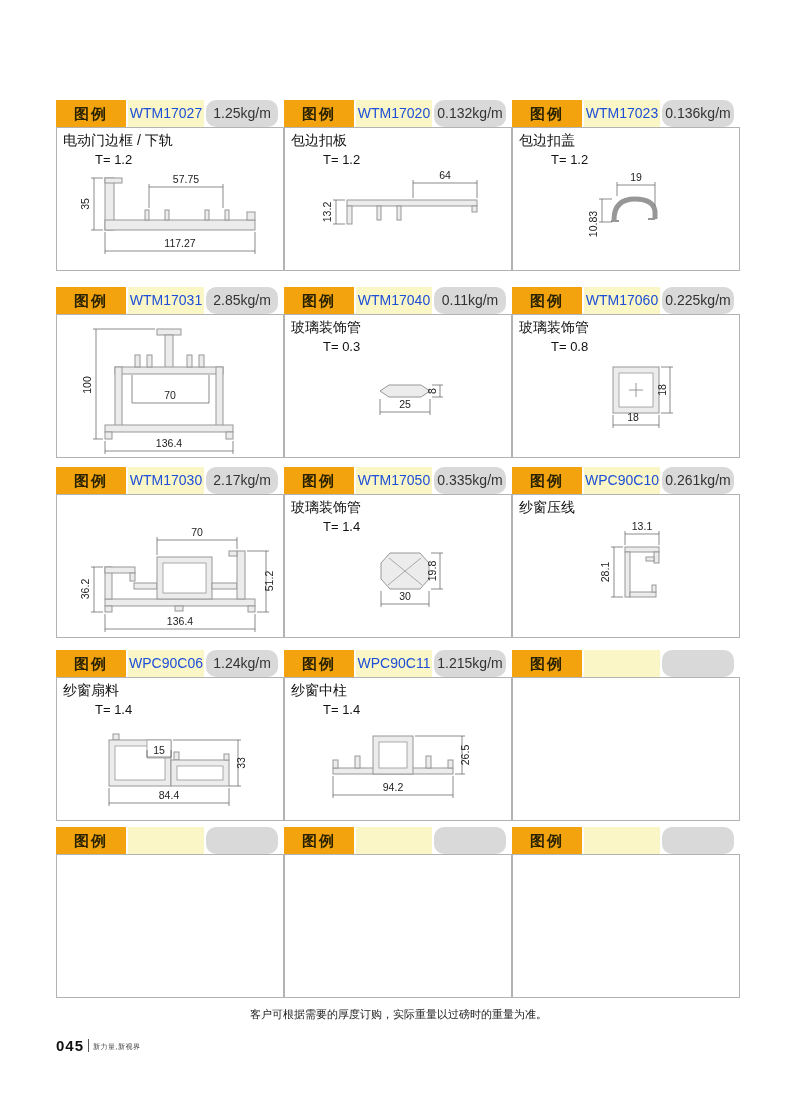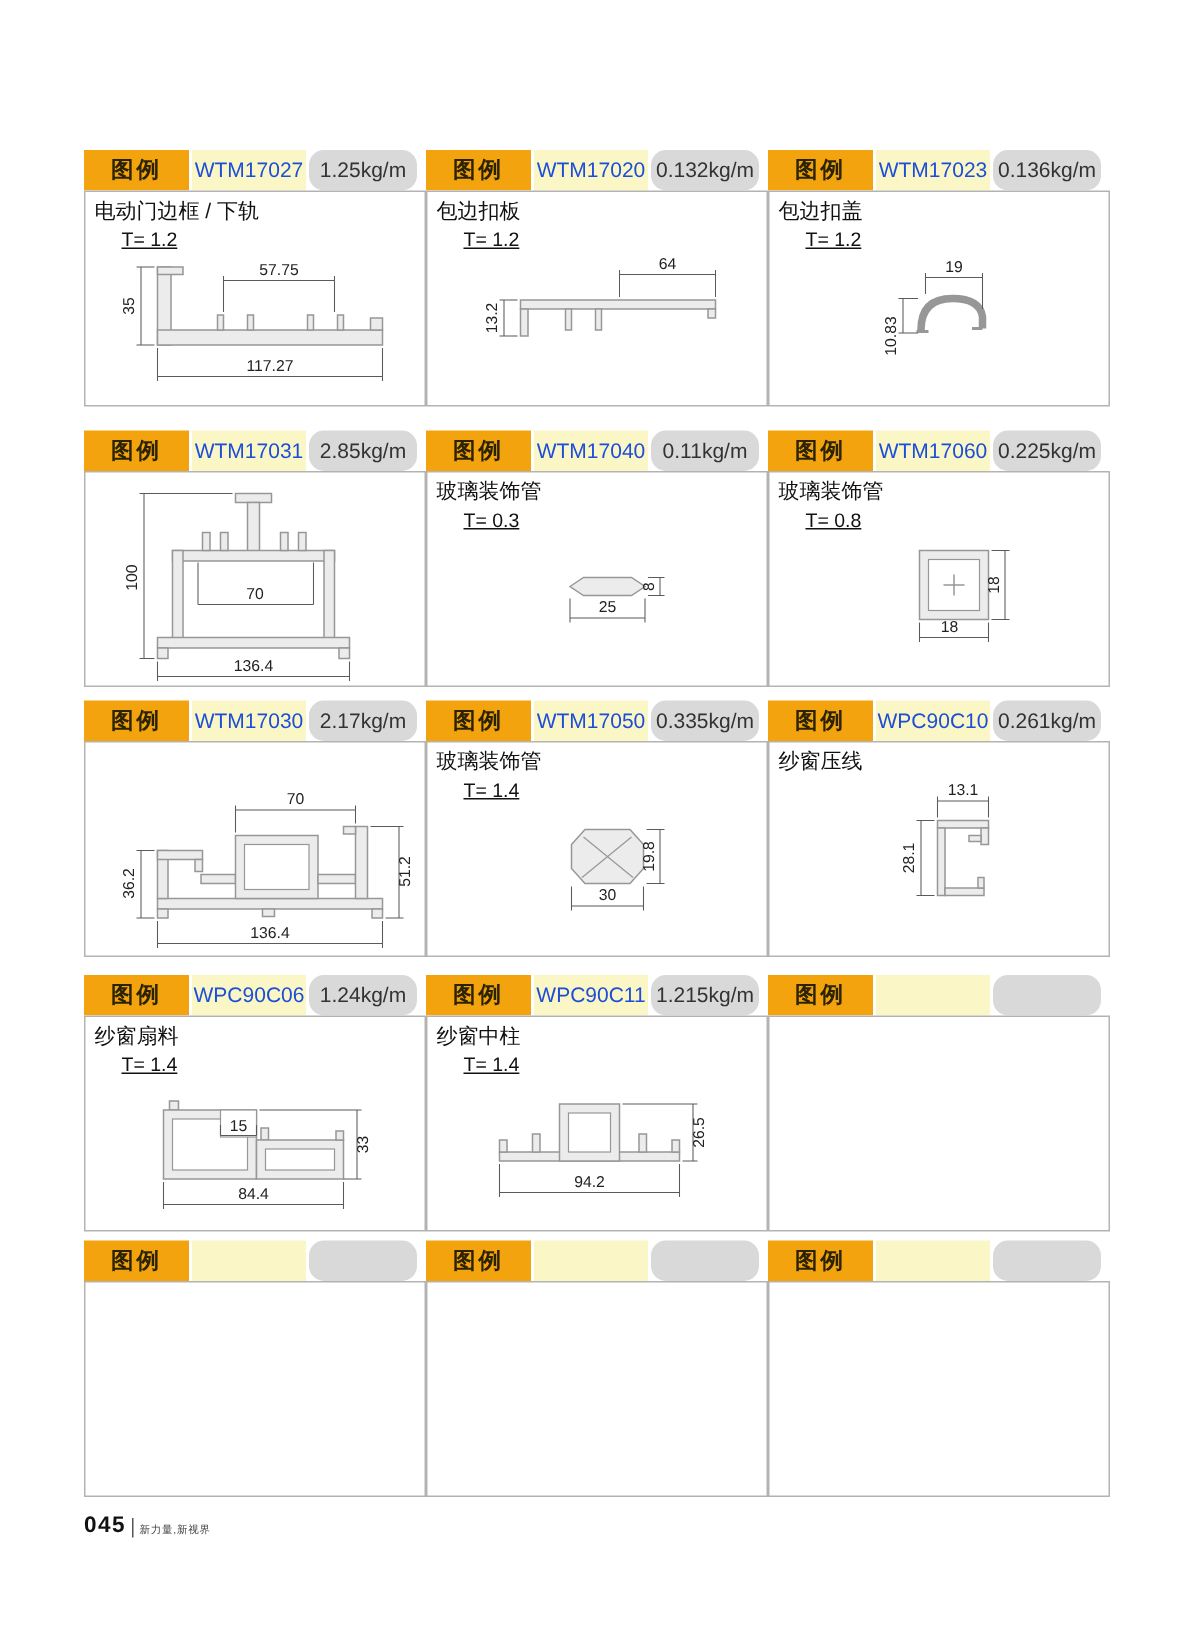--- a/index.html
+++ b/index.html
@@ -21,32 +21,32 @@
   }
   .wtbox{
     width:72px;margin-left:2px;background:var(--header-gray,#D9D9D9);
     font-size:14px;color:#333;text-align:center;line-height:27px;flex:none;border-radius:10px;
   }
   .bodybox{
     height:144px;border:1px solid var(--border-gray,#B3B3B3);
     background:#fff;position:relative;box-sizing:border-box;
   }
   .pname{position:absolute;left:6px;top:4px;font-size:14px;color:#111;white-space:nowrap;}
-  .pthk{position:absolute;left:24px;top:24px;font-size:13px;color:#111;text-decoration:underline;}
+  .pthk{position:absolute;left:38px;top:24px;font-size:13px;color:#111;}
   svg.draw{position:absolute;left:0;top:0;}
   .pf{fill:#ececec;stroke:#979797;stroke-width:1;}
   .pfi{fill:#ffffff;stroke:#979797;stroke-width:0.8;}
   .pfn{fill:none;stroke:#979797;}
   .dl{stroke:#5a5a5a;stroke-width:0.7;}
   .dt{font-size:10.5px;fill:#222;font-family:"Liberation Sans","DejaVu Sans",sans-serif;}
   .footnote{
     position:absolute;left:56px;width:685px;top:1006px;
     text-align:center;font-size:11px;line-height:17px;color:#222;
   }
-  .pageno{position:absolute;left:56px;top:1008px;display:flex;align-items:flex-end;}
+  .pageno{position:absolute;left:56px;top:1037px;display:flex;align-items:center;}
   .pageno .num{font-size:15px;font-weight:bold;color:#111;letter-spacing:1px;}
   .pageno .pdiv{width:1px;height:13px;background:#555;margin:0 4px;}
   .pageno .tag{font-size:7px;color:#444;letter-spacing:0.5px;padding-top:2px;}
 </style>
 </head>
 <body>
 
 <div class="cell" style="left:56px;top:100px;">
   <div class="hdr">
     <div class="badge">图例</div>
@@ -427,19 +427,20 @@
 <div class="cell" style="left:512px;top:827px;">
   <div class="hdr">
     <div class="badge">图例</div>
     <div class="codebox"></div>
     <div class="wtbox"></div>
   </div>
   <div class="bodybox"></div>
 </div>
 
 <div class="footnote">
+  <div>客户可根据需要的厚度订购，实际重量以过磅时的重量为准。</div>
 </div>
 
 <div class="pageno">
   <span class="num">045</span>
   <span class="pdiv"></span>
   <span class="tag">新力量,新视界</span>
 </div>
 
 </body></html>

